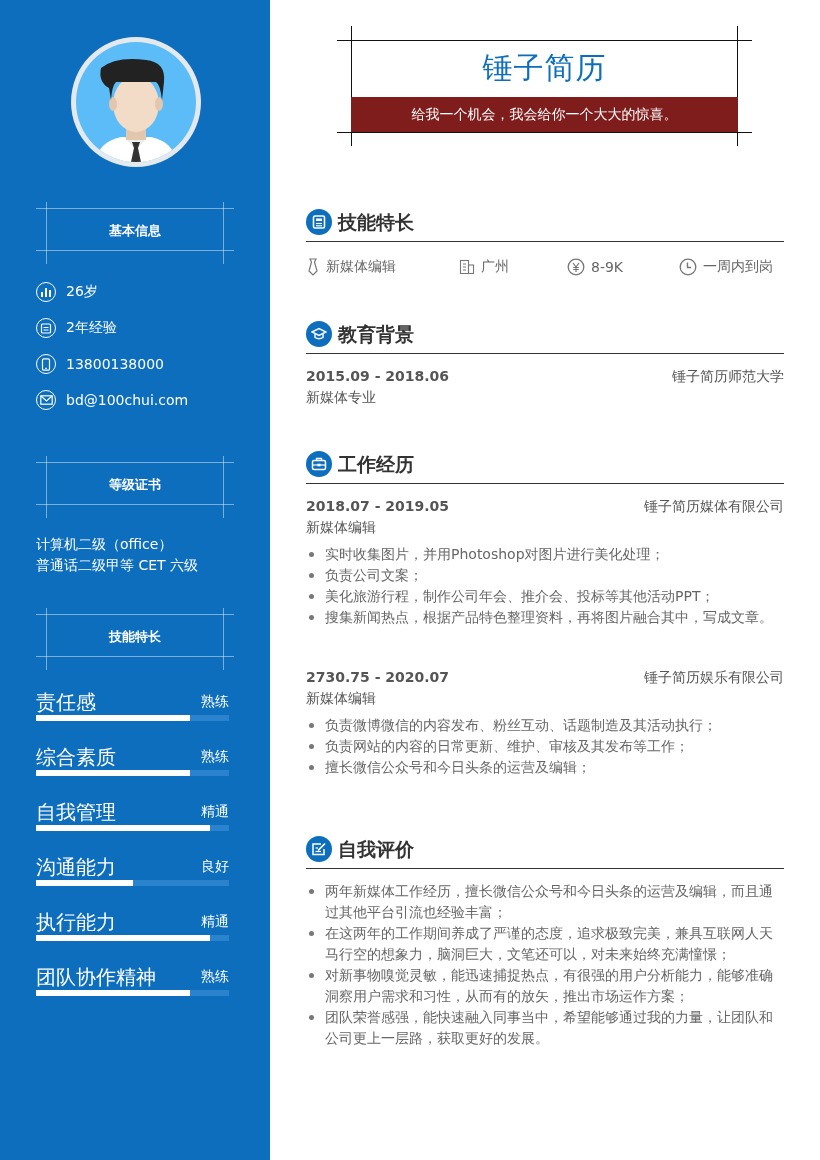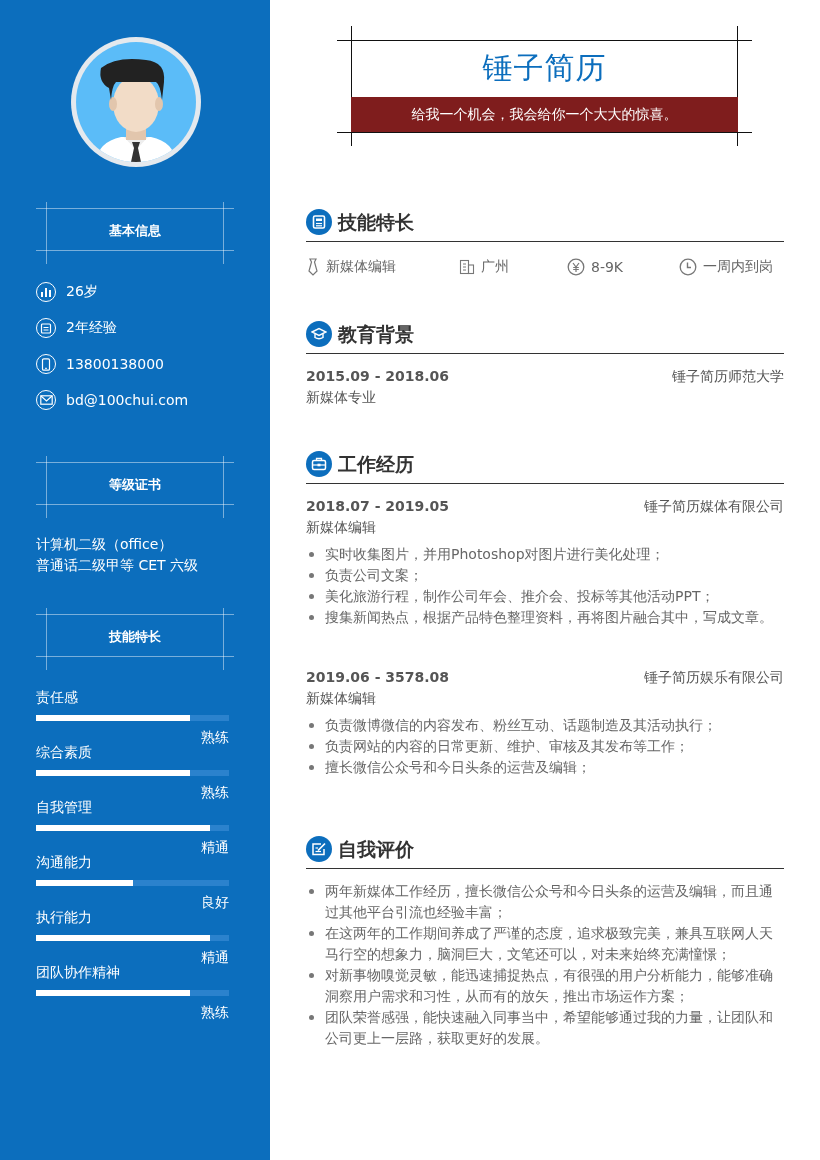--- a/index.html
+++ b/index.html
@@ -14,22 +14,22 @@
   .side-title .hl { position:absolute; left:0; right:0; height:1px; background:rgba(255,255,255,0.45); }
   .side-title .vl { position:absolute; top:-6px; bottom:-6px; width:1px; background:rgba(255,255,255,0.45); }
   .side-title .txt { position:absolute; left:0; right:0; top:0; height:50px; line-height:46px; text-align:center; font-size:13px; font-weight:bold; color:#fff; }
 
   .info-row { position:absolute; left:36px; display:flex; align-items:center; height:22px; font-size:14px; color:#fff; }
   .info-row .ic { width:20px; height:20px; border:1.5px solid #fff; border-radius:50%; margin-right:10px; display:flex; align-items:center; justify-content:center; }
 
   .cert { position:absolute; left:36px; top:534px; font-size:14px; line-height:21px; color:#fff; }
 
   .skill { position:absolute; left:36px; width:193px; height:40px; }
-  .skill .name { position:absolute; left:0; top:0; font-size:14px; color:#fff; }
-  .skill .lvl { position:absolute; right:0; top:4px; font-size:14px; color:#fff;margin-top:36px; }
+  .skill .name { position:absolute; left:0; top:0; font-size:20px; color:#fff; }
+  .skill .lvl { position:absolute; right:0; top:4px; font-size:14px; color:#fff; }
   .skill .track { position:absolute; left:0; right:0; top:26px; height:6px; background:#2b82cd; }
   .skill .fill { position:absolute; left:0; top:0; height:6px; background:#fff; }
 
   .head-box { position:absolute; left:351px; top:40px; width:387px; height:92px; }
   .head-box .hline { position:absolute; height:1px; background:#111; }
   .head-box .vline { position:absolute; width:1px; background:#111; }
   .head-title { position:absolute; left:0; right:0; top:8px; text-align:center; font-size:30px; color:#0c6ebd; letter-spacing:1px; }
   .head-sub { position:absolute; left:0; right:0; top:57px; height:35px; background:#7f1d1d; color:#fff; text-align:center; line-height:35px; font-size:14px; }
 
   .sec-h { position:absolute; left:306px; width:478px; height:36px; border-bottom:1.5px solid #333; }
@@ -265,21 +265,21 @@
 </div>
 <div class="sub" style="top:519px;">新媒体编辑</div>
 <ul class="bul" style="top:544px;">
   <li>实时收集图片，并用Photoshop对图片进行美化处理；</li>
   <li>负责公司文案；</li>
   <li>美化旅游行程，制作公司年会、推介会、投标等其他活动PPT；</li>
   <li>搜集新闻热点，根据产品特色整理资料，再将图片融合其中，写成文章。</li>
 </ul>
 
 <div class="row-line" style="top:669px;">
-  <span class="l">2019.06 - 3578.08</span>
+  <span class="l">2730.75 - 2020.07</span>
   <span class="r">锤子简历娱乐有限公司</span>
 </div>
 <div class="sub" style="top:690px;">新媒体编辑</div>
 <ul class="bul" style="top:715px;">
   <li>负责微博微信的内容发布、粉丝互动、话题制造及其活动执行；</li>
   <li>负责网站的内容的日常更新、维护、审核及其发布等工作；</li>
   <li>擅长微信公众号和今日头条的运营及编辑；</li>
 </ul>
 
 <div class="sec-h" style="top:833px;">

